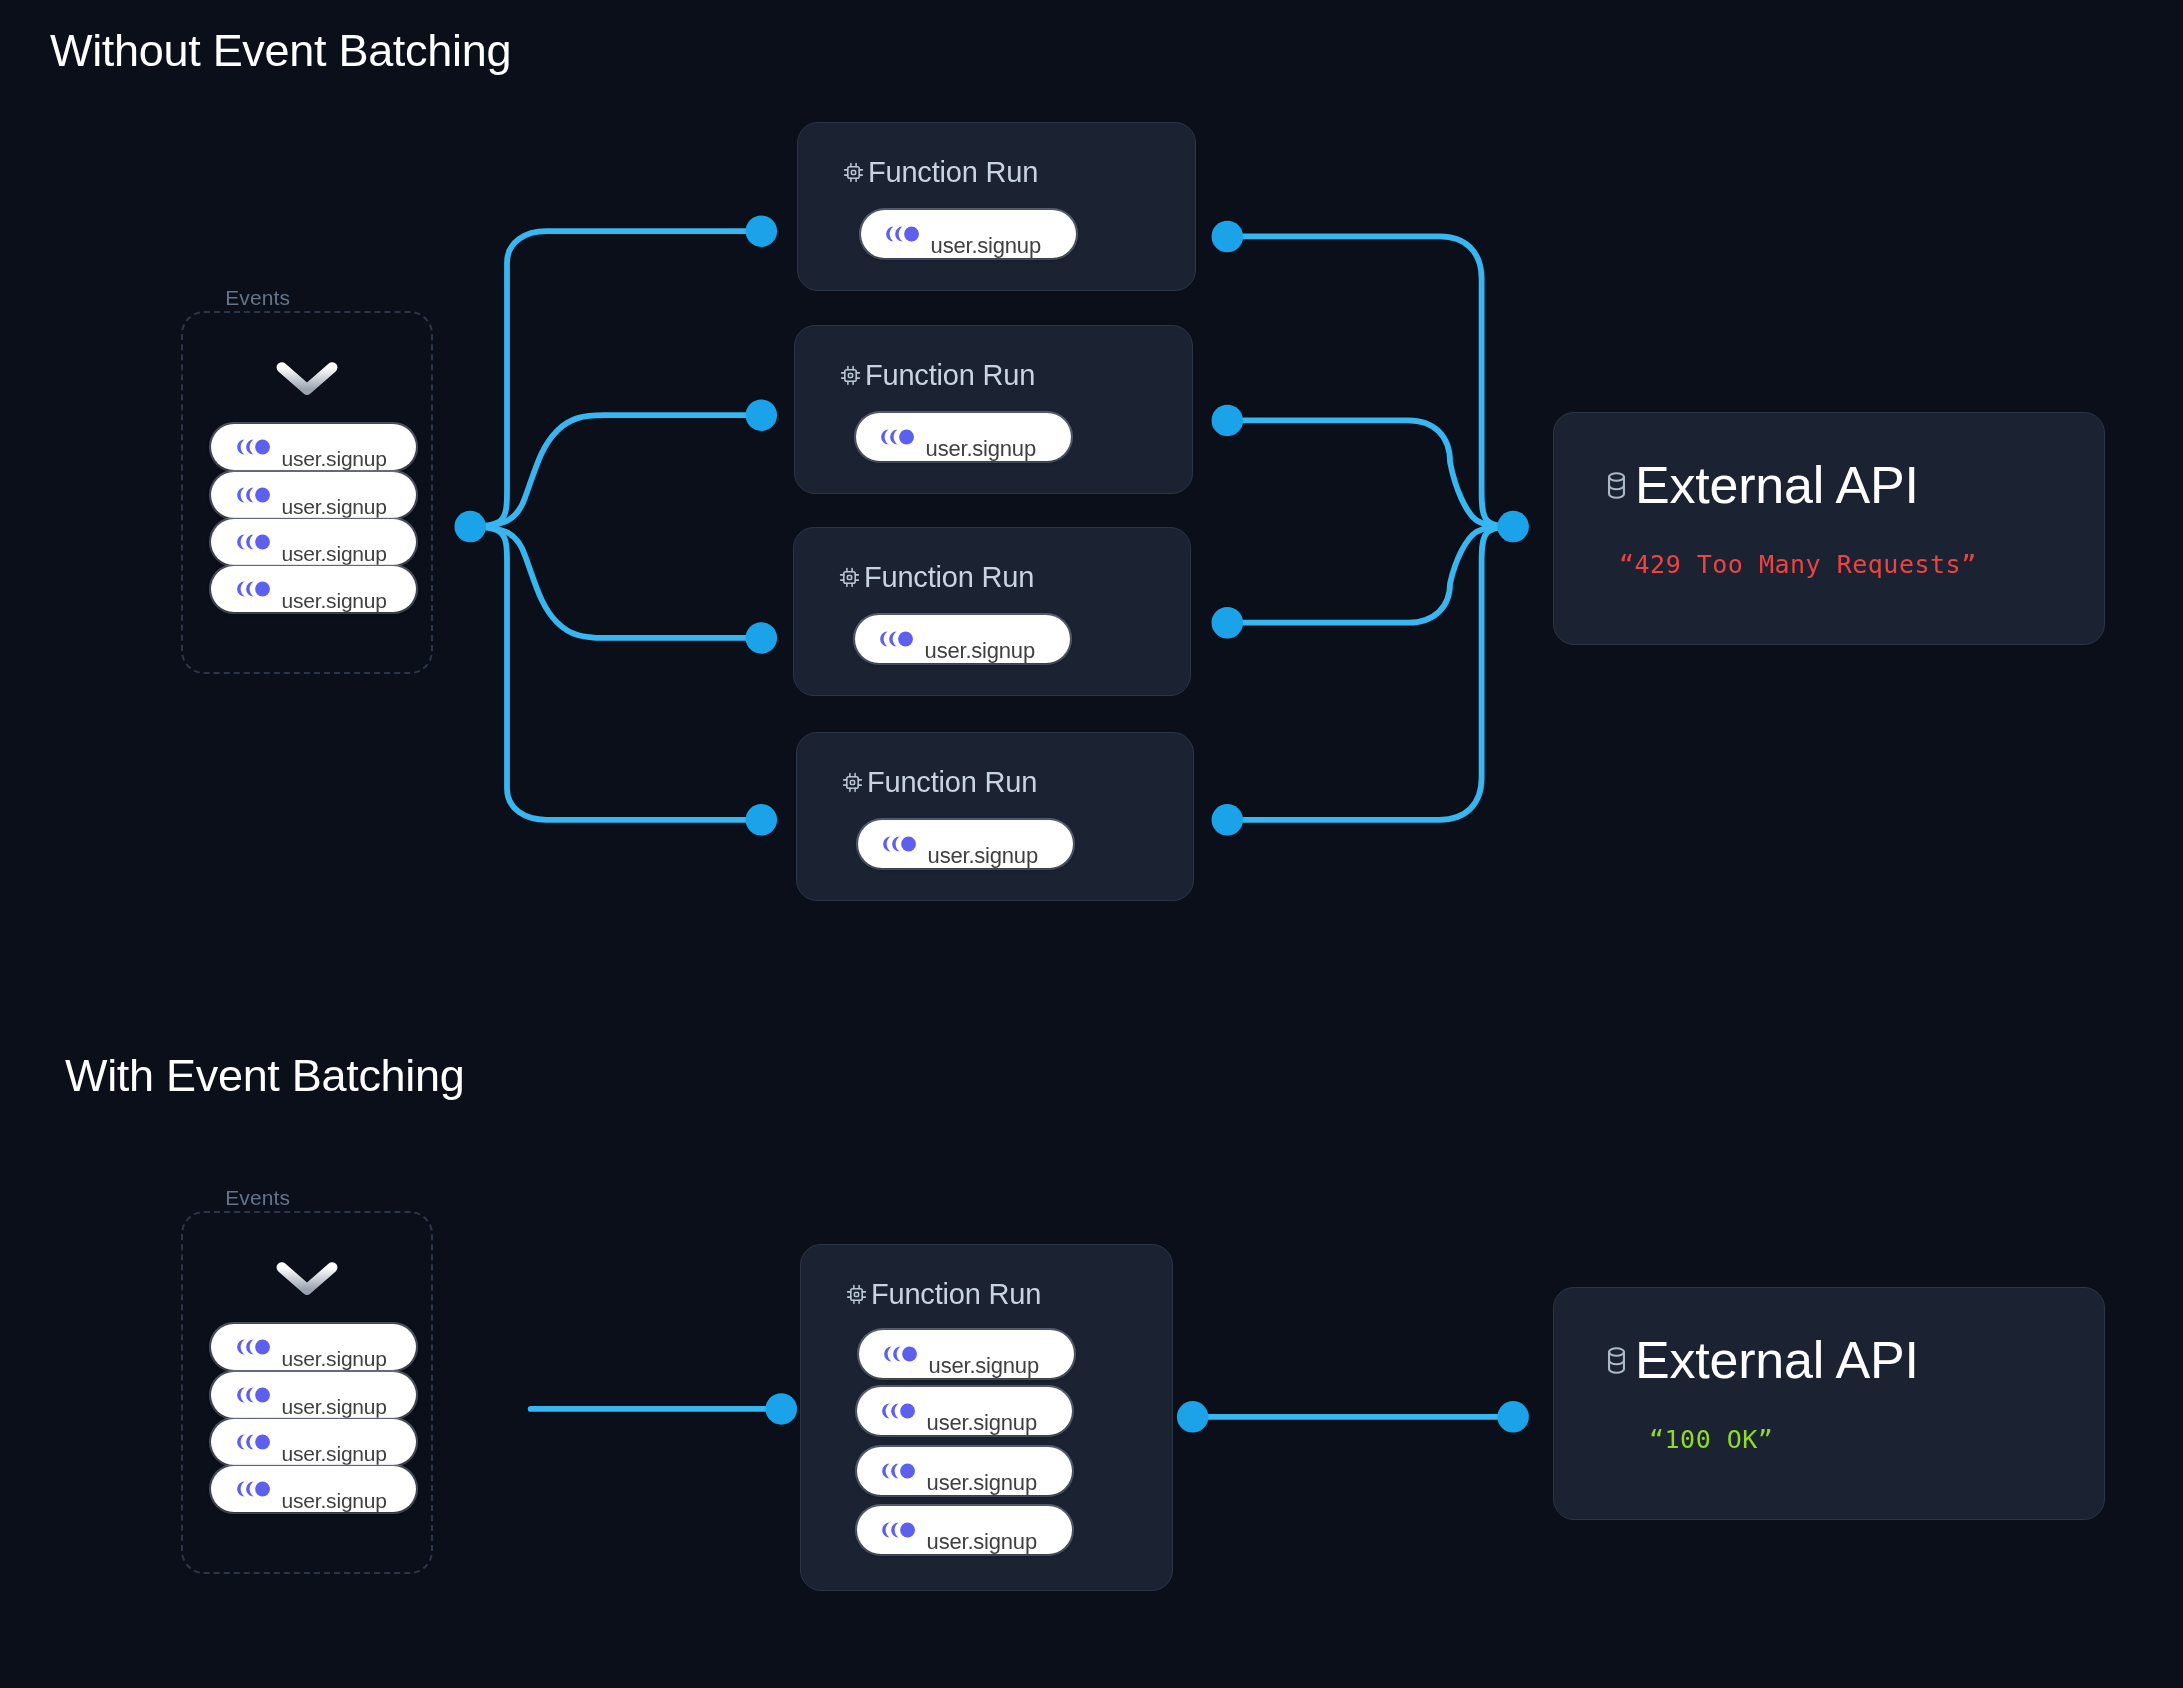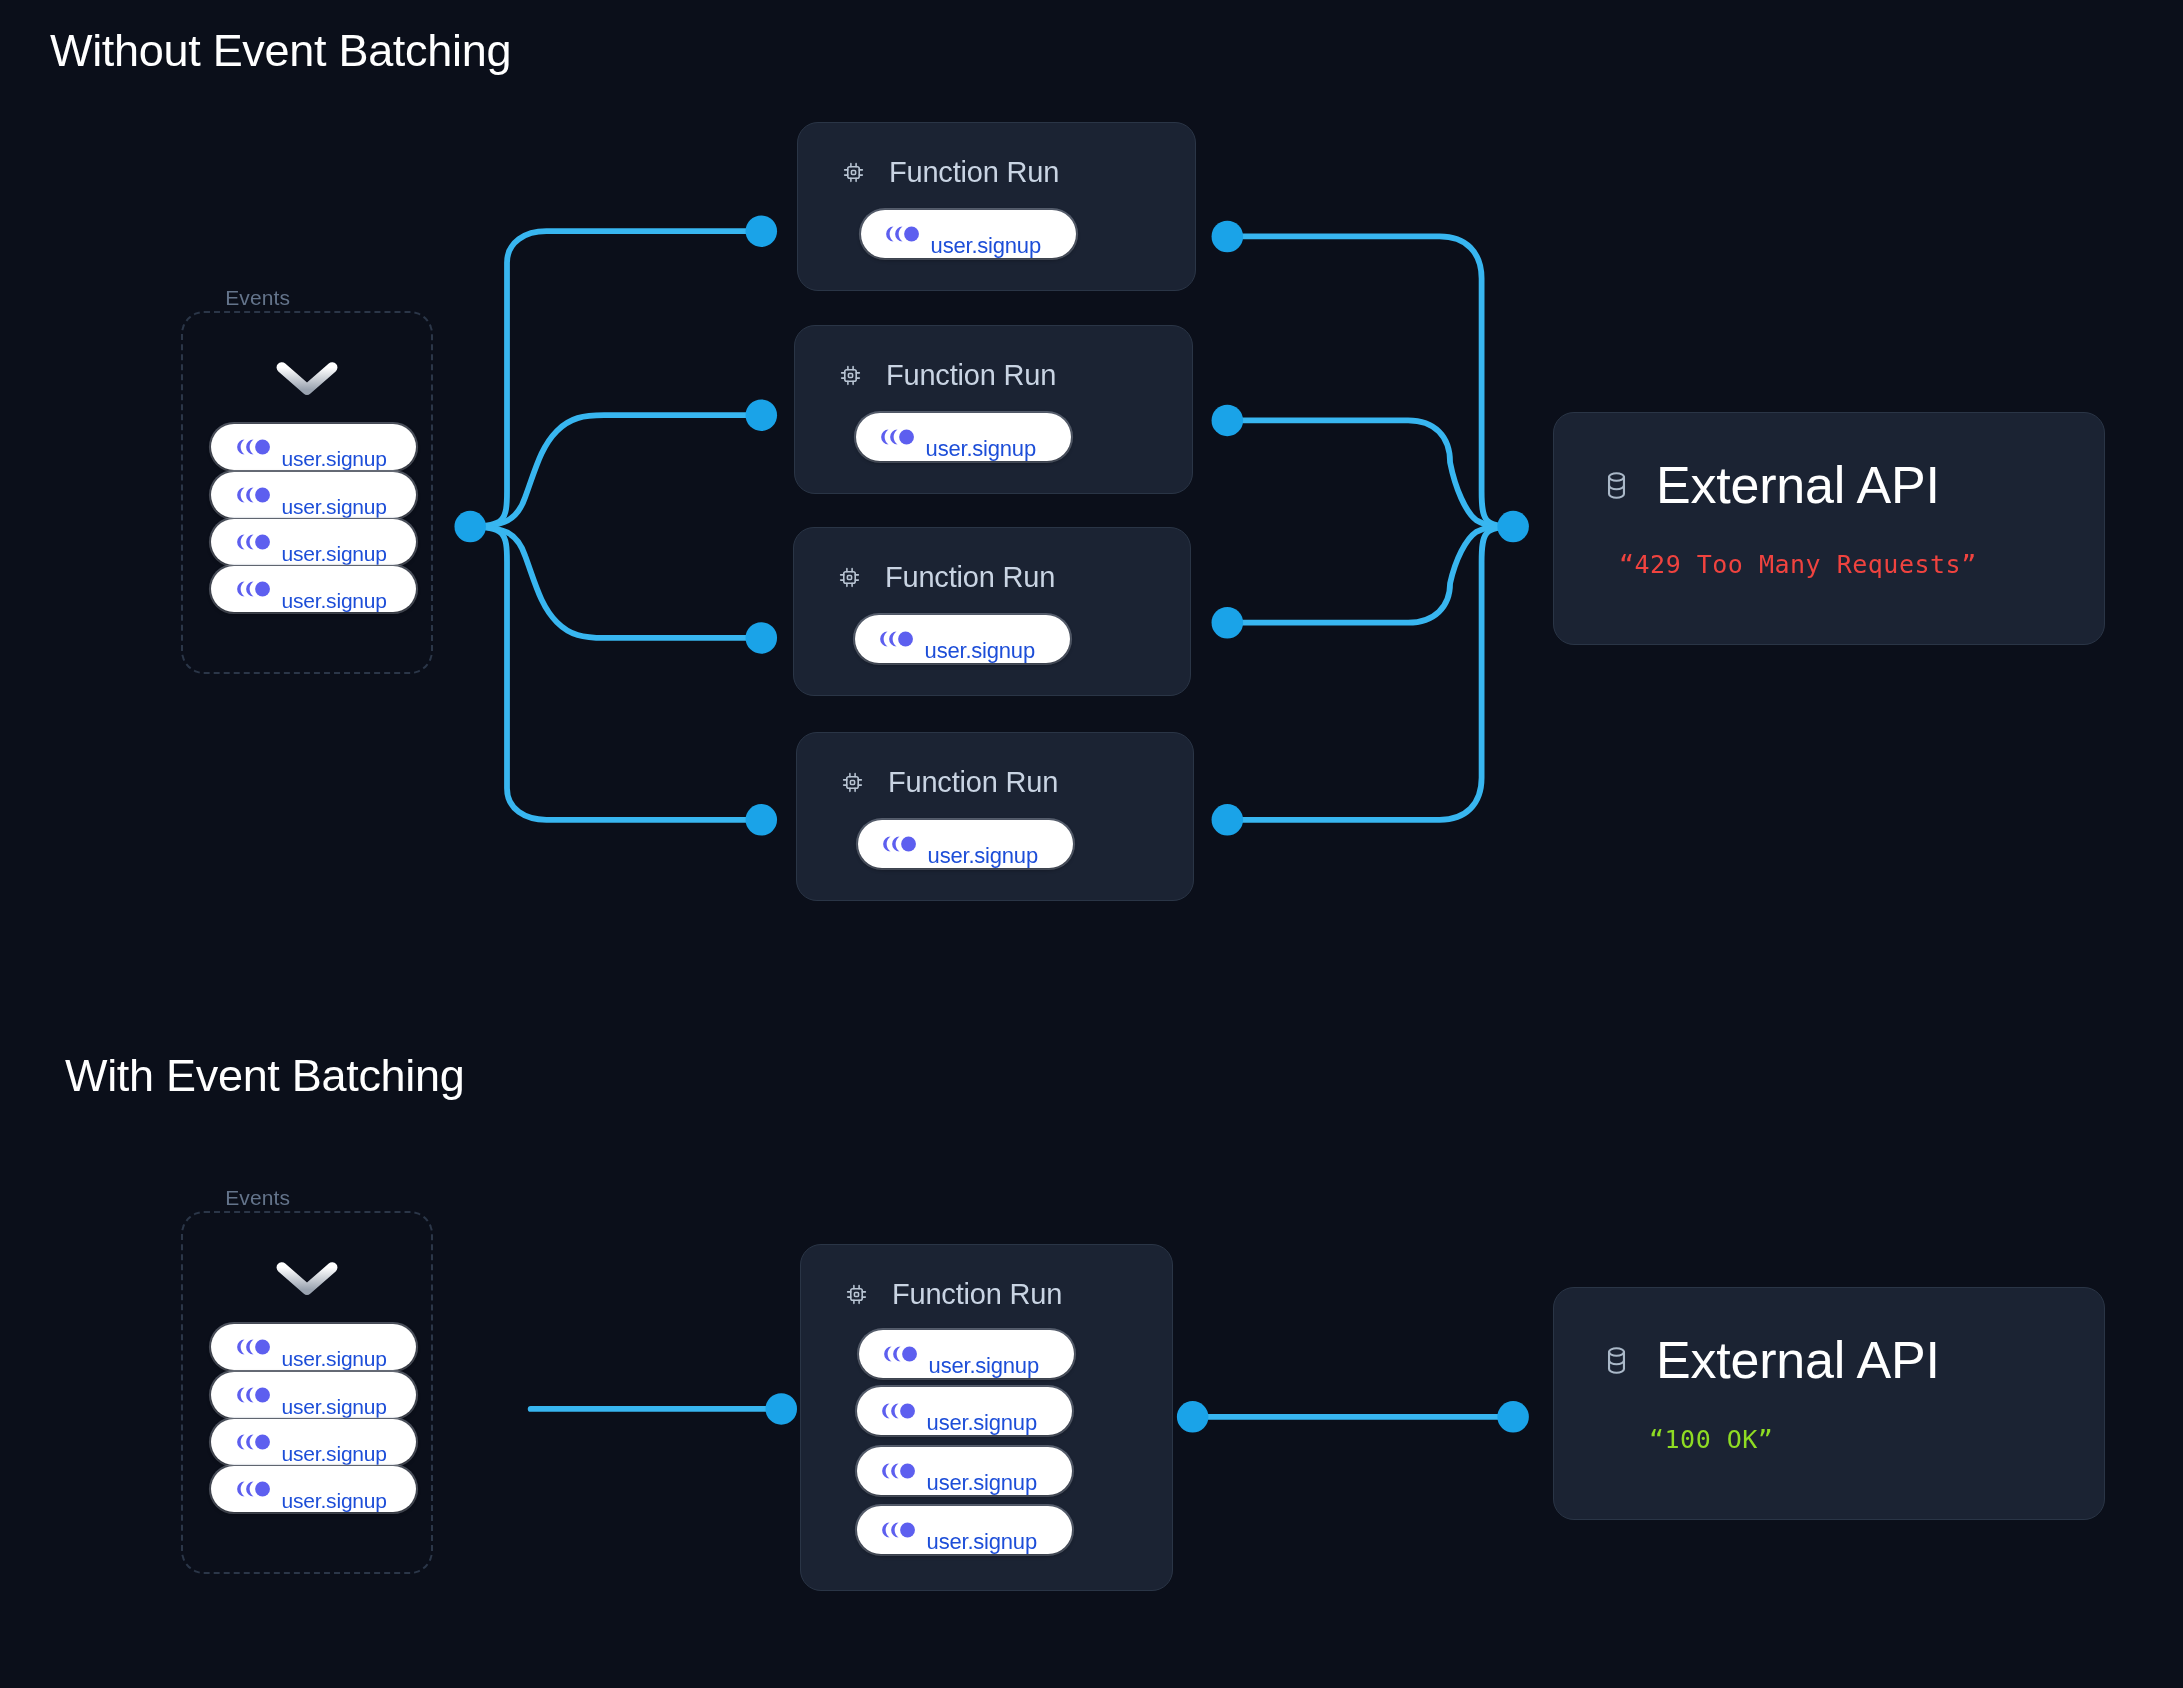--- a/index.html
+++ b/index.html
@@ -63,21 +63,21 @@
   .pill {
     display: flex;
     align-items: center;
     background: #ffffff;
     border-radius: 525px;
     box-shadow: 0 1.6px 4.7px rgba(0,0,0,0.45), 0 0 0 2.1px rgba(203,213,225,0.35);
     white-space: nowrap;
   }
   .pill-icon { flex: 0 0 auto; display: block; }
   .pill-label {
-    color: #1d4ed8;
+    color: #404040;
     font-weight: 400;
     letter-spacing: -0.2px;
     margin-top: 24px;
   }
 
   
   .pill.ev {
     position: absolute;
     left: 28px;
     width: 205px;
@@ -101,21 +101,21 @@
   
   .card {
     position: absolute;
     background: #1b2333;
     border: 1.6px solid #2a3546;
     border-radius: 21px;
   }
   .card-head {
     display: flex;
     align-items: center;
-    gap: 23px;
+    gap: 2px;
     white-space: nowrap;
     text-align: right;
   }
   .card-head .head-label {
     color: #c9d4e3;
     font-weight: 400;
     letter-spacing: -0.2px;
   }
 
   .fn-card .card-head { position: absolute; left: 43px; top: 33px; }

